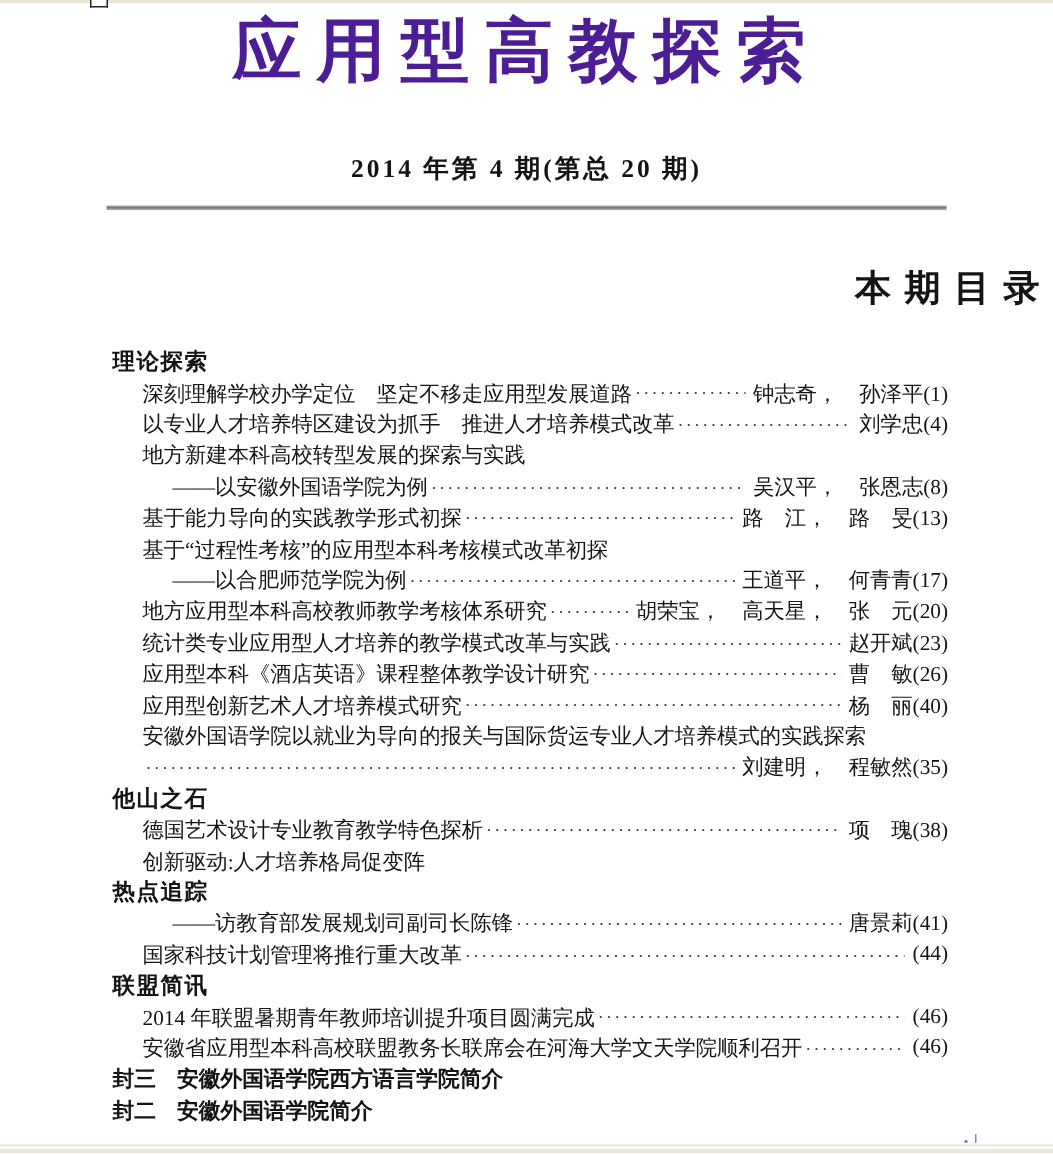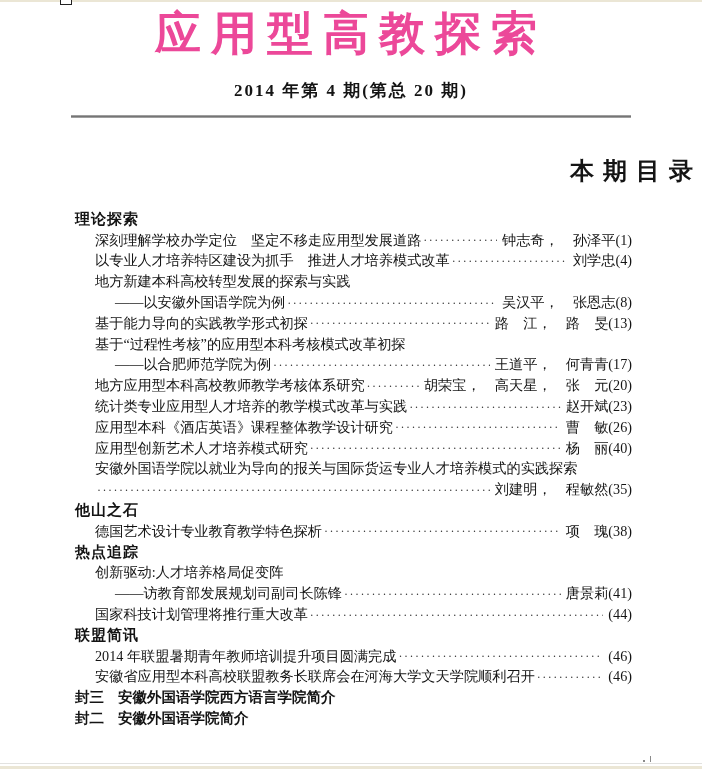--- a/index.html
+++ b/index.html
@@ -15,24 +15,24 @@
   .top-square  { position:absolute; top:0; left:60px; width:10px; height:4px;
                  border:1px solid #222; border-top:none; background:#fff; }
   .corner-marks { position:absolute; right:47px; bottom:7px; width:12px; height:7px; }
   .corner-marks .m1 { position:absolute; left:0; bottom:0; width:2px; height:2px; background:#8a8a8a; }
   .corner-marks .m2 { position:absolute; left:7px; bottom:0; width:1px; height:6px; background:#8a8a8a; }
 
   
   .masthead { padding-top:6px; text-align:center; }
   .journal-title {
     font-size:46px; font-weight:900; letter-spacing:10px; line-height:56px;
-    font-family:"Liberation Serif", serif; color:#ec4899;
+    font-family:"Liberation Serif", serif; color:#4c1d95;
   }
   .issue {
-    margin-top:18px; text-align:center; font-size:17px; font-weight:bold;
+    margin-top:40px; text-align:center; font-size:17px; font-weight:bold;
     letter-spacing:2px; line-height:22px;
   }
   .rule {
     margin:13px auto 0; width:560px; height:3px;
     background:linear-gradient(to bottom,#b3b3b3,#757575,#b3b3b3);
   }
   .toc-heading {
     margin-top:39px; text-align:right; font-size:24px; font-weight:bold;
     letter-spacing:9px; line-height:28px;
     font-family:"Liberation Sans", sans-serif;
@@ -140,25 +140,25 @@
 
     <div class="row sec-h">
         <span class="h">他山之石</span>
       </div>
     <div class="row ind1">
         <span class="t">德国艺术设计专业教育教学特色探析</span>
         <span class="leader"></span>
         <span class="tail">项　瑰(38)</span>
       </div>
 
+    <div class="row ind1">
+        <span class="t">创新驱动:人才培养格局促变阵</span>
+      </div>
     <div class="row sec-h">
         <span class="h">热点追踪</span>
-      </div>
-    <div class="row ind1">
-        <span class="t">创新驱动:人才培养格局促变阵</span>
       </div>
     <div class="row ind2">
         <span class="t">——访教育部发展规划司副司长陈锋</span>
         <span class="leader"></span>
         <span class="tail">唐景莉(41)</span>
       </div>
     <div class="row ind1">
         <span class="t">国家科技计划管理将推行重大改革</span>
         <span class="leader"></span>
         <span class="tail">(44)</span>

